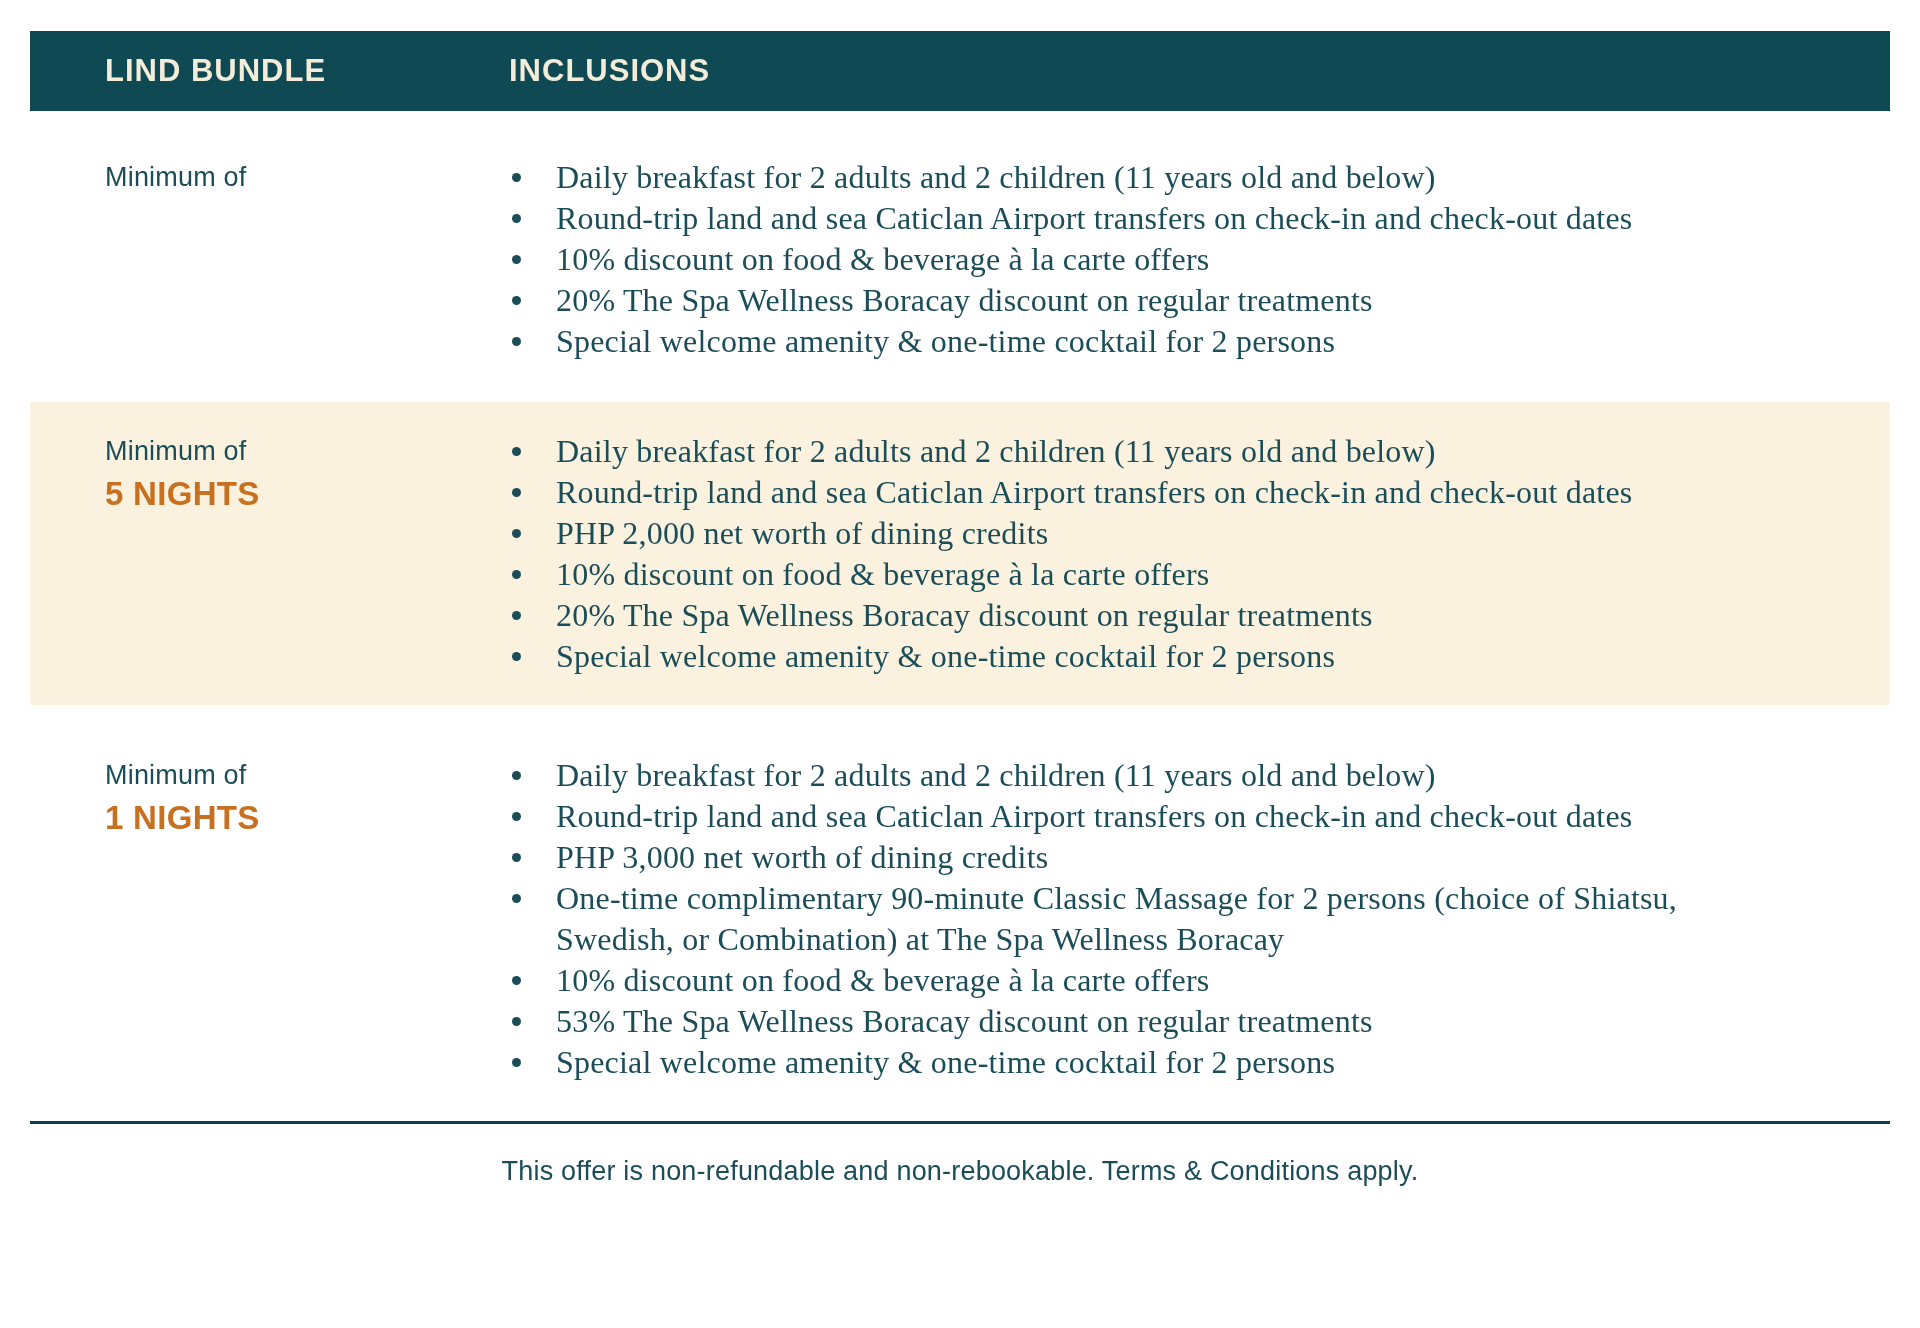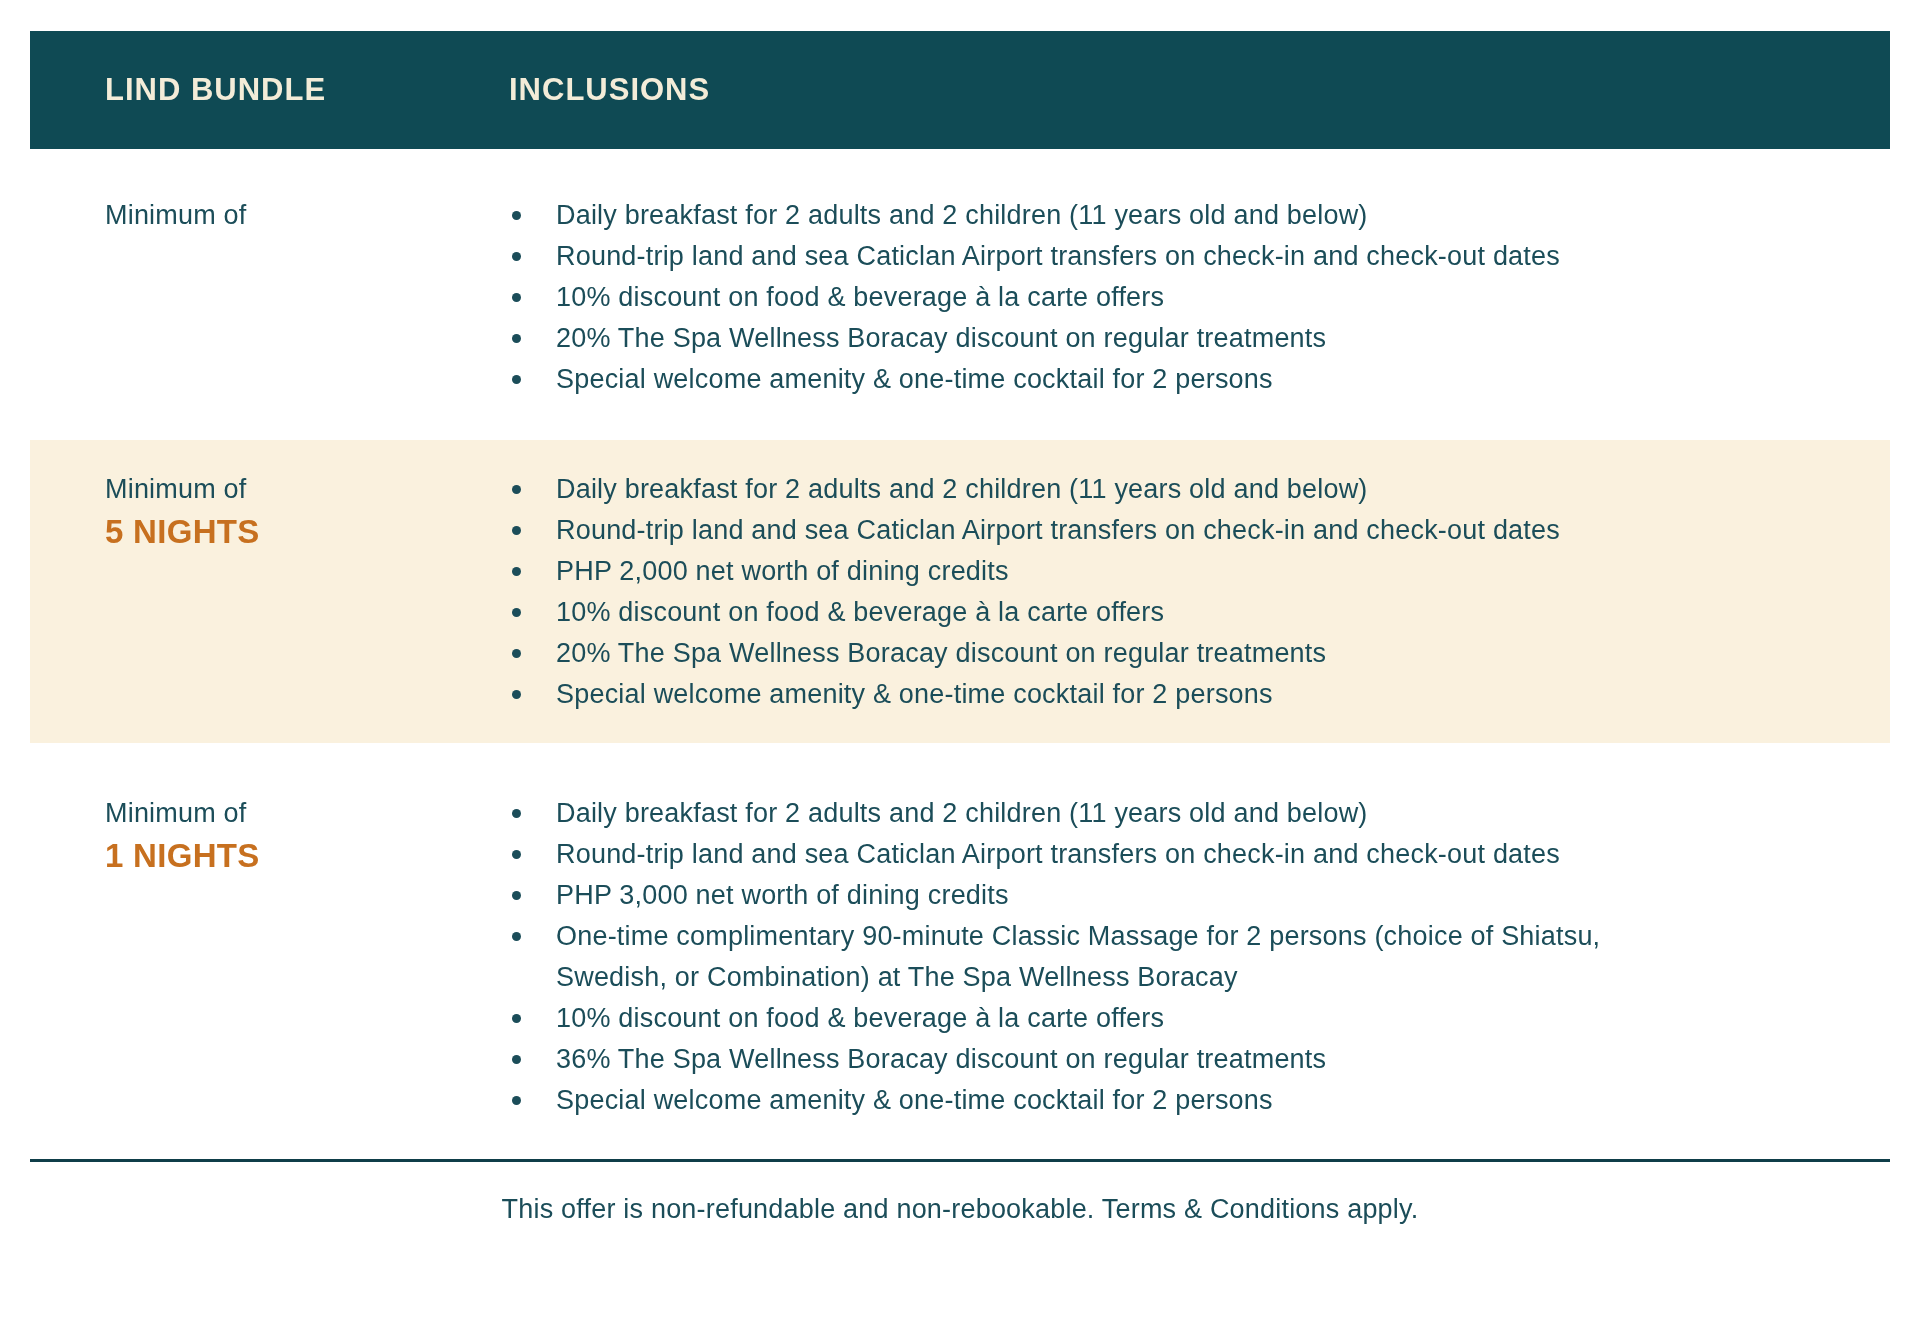--- a/index.html
+++ b/index.html
@@ -14,21 +14,21 @@
 
   .page {
     width: 1860px;
     margin: 31px 30px 0 30px;
   }
 
   
   .band {
     display: flex;
     align-items: center;
-    height: 118px;
+    height: 80px;
     background: var(--header-bg, #0F4A54);
   }
   .band .cell {
     font-size: 31px;
     font-weight: bold;
     letter-spacing: 1px;
     color: var(--header-text, #F3ECD8);
   }
 
   
@@ -71,24 +71,25 @@
     letter-spacing: 0.3px;
   }
 
   ul.inclusions {
     list-style: none;
     max-width: 1190px;
   }
   ul.inclusions li {
     position: relative;
     padding-left: 47px;
-    font-size: 27px;
+    font-size: 32px;
     line-height: 41px;
     letter-spacing: 0.2px;
     color: var(--body-text, #1B4D59);
+    font-family: Liberation Serif, serif;
   }
   ul.inclusions li::before {
     content: "";
     position: absolute;
     left: 3px;
     top: 16px;
     width: 9px;
     height: 9px;
     border-radius: 50%;
     background: var(--body-text, #1B4D59);
@@ -162,21 +163,21 @@
       <p class="min-of">Minimum of</p>
       <p class="nights">1 NIGHTS</p>
     </div>
     <div class="col-right">
       <ul class="inclusions">
             <li>Daily breakfast for 2 adults and 2 children (11 years old and below)</li>
             <li>Round-trip land and sea Caticlan Airport transfers on check-in and check-out dates</li>
             <li>PHP 3,000 net worth of dining credits</li>
             <li>One-time complimentary 90-minute Classic Massage for 2 persons (choice of Shiatsu, Swedish, or Combination) at The Spa Wellness Boracay</li>
             <li>10% discount on food &amp; beverage à la carte offers</li>
-            <li>36% The Spa Wellness Boracay discount on regular treatments</li>
+            <li>53% The Spa Wellness Boracay discount on regular treatments</li>
             <li>Special welcome amenity &amp; one-time cocktail for 2 persons</li>
           </ul>
     </div>
   </section>
 </main>
 
   <hr class="divider">
 
   <footer>
     <p class="footer-note">This offer is non-refundable and non-rebookable. Terms &amp; Conditions apply.</p>

